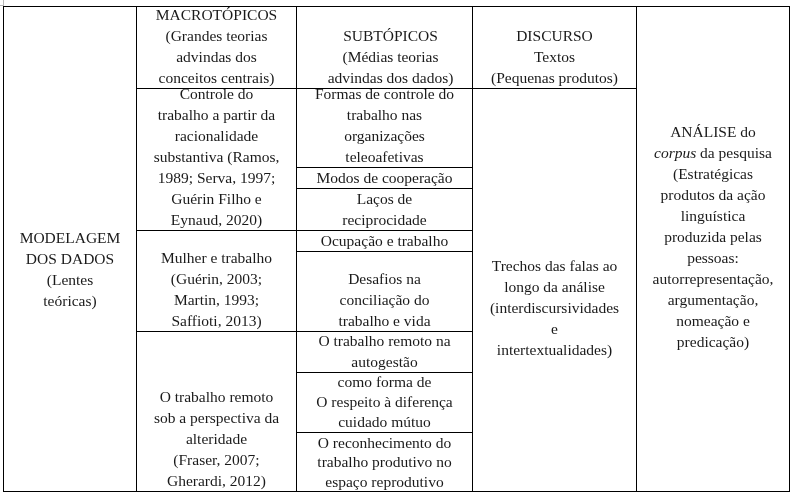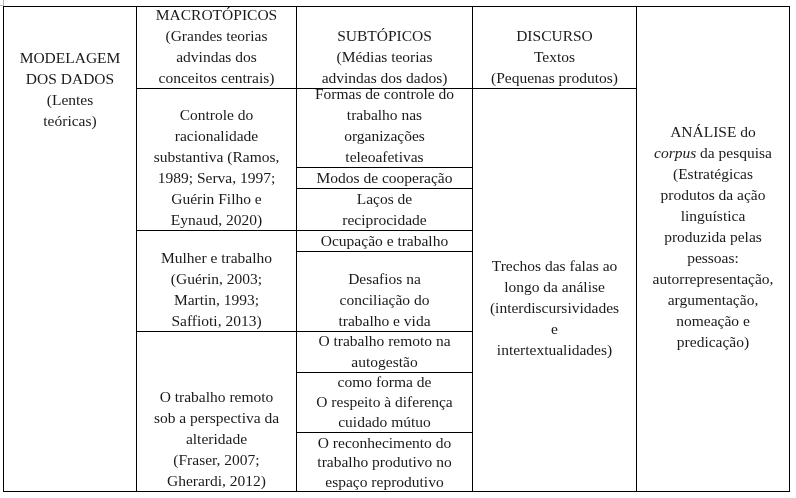--- a/index.html
+++ b/index.html
@@ -6,21 +6,21 @@
   body { width: 796px; height: 498px; position: relative; overflow: hidden;
          font-family: "Liberation Serif", "DejaVu Serif", serif; color: #1a1a1a; }
   .corner-mark { position: absolute; left: 0; top: 0; width: 3px; height: 5px;
                  border-right: 1px solid #b8b8b8; border-bottom: 1px solid #b8b8b8; }
   .tbl { position: absolute; left: 3px; top: 6px; width: 787px; height: 486px;
          border: 1px solid #000; box-sizing: border-box; }
   .cell { position: absolute; box-sizing: border-box; text-align: center;
           font-size: 15.5px; line-height: 21px; display: flex; flex-direction: column;
           align-items: center; overflow: hidden; }
   .top { justify-content: flex-end; padding-top: 1px; }
-  .mid { justify-content: flex-start; }
+  .mid { justify-content: center; }
   .vline { position: absolute; top: 0; bottom: 0; width: 1px; background: #000; }
   .hline { position: absolute; height: 1px; background: #000; }
   .line { display: block; white-space: nowrap; }
   em { font-style: italic; }
 </style>
 </head>
 <body>
 
 <div class="corner-mark"></div>
 
@@ -51,34 +51,35 @@
     <span class="line">teóricas)</span>
   </div>
 
   <div class="cell top" style="left:133px; top:0; width:159px; height:81px;">
     <span class="line">MACROTÓPICOS</span>
     <span class="line">(Grandes teorias</span>
     <span class="line">advindas dos</span>
     <span class="line">conceitos centrais)</span>
   </div>
 
-  <div class="cell top" style="left:293px; top:0; width:175px; height:81px;">
+  <div class="cell top" style="left:299px; top:0; width:175px; height:81px;">
     <span class="line">SUBTÓPICOS</span>
     <span class="line">(Médias teorias</span>
     <span class="line">advindas dos dados)</span>
   </div>
 
   <div class="cell top" style="left:469px; top:0; width:163px; height:81px;">
     <span class="line">DISCURSO</span>
     <span class="line">Textos</span>
     <span class="line">(Pequenas produtos)</span>
   </div>
 
   <div class="cell top" style="left:133px; top:82px; width:159px; height:141px;">
     <span class="line">Controle do</span>
+    <span class="line">trabalho a partir da</span>
     <span class="line">racionalidade</span>
     <span class="line">substantiva (Ramos,</span>
     <span class="line">1989; Serva, 1997;</span>
     <span class="line">Guérin Filho e</span>
     <span class="line">Eynaud, 2020)</span>
   </div>
 
   <div class="cell top" style="left:133px; top:224px; width:159px; height:100px;">
     <span class="line">Mulher e trabalho</span>
     <span class="line">(Guérin, 2003;</span>

